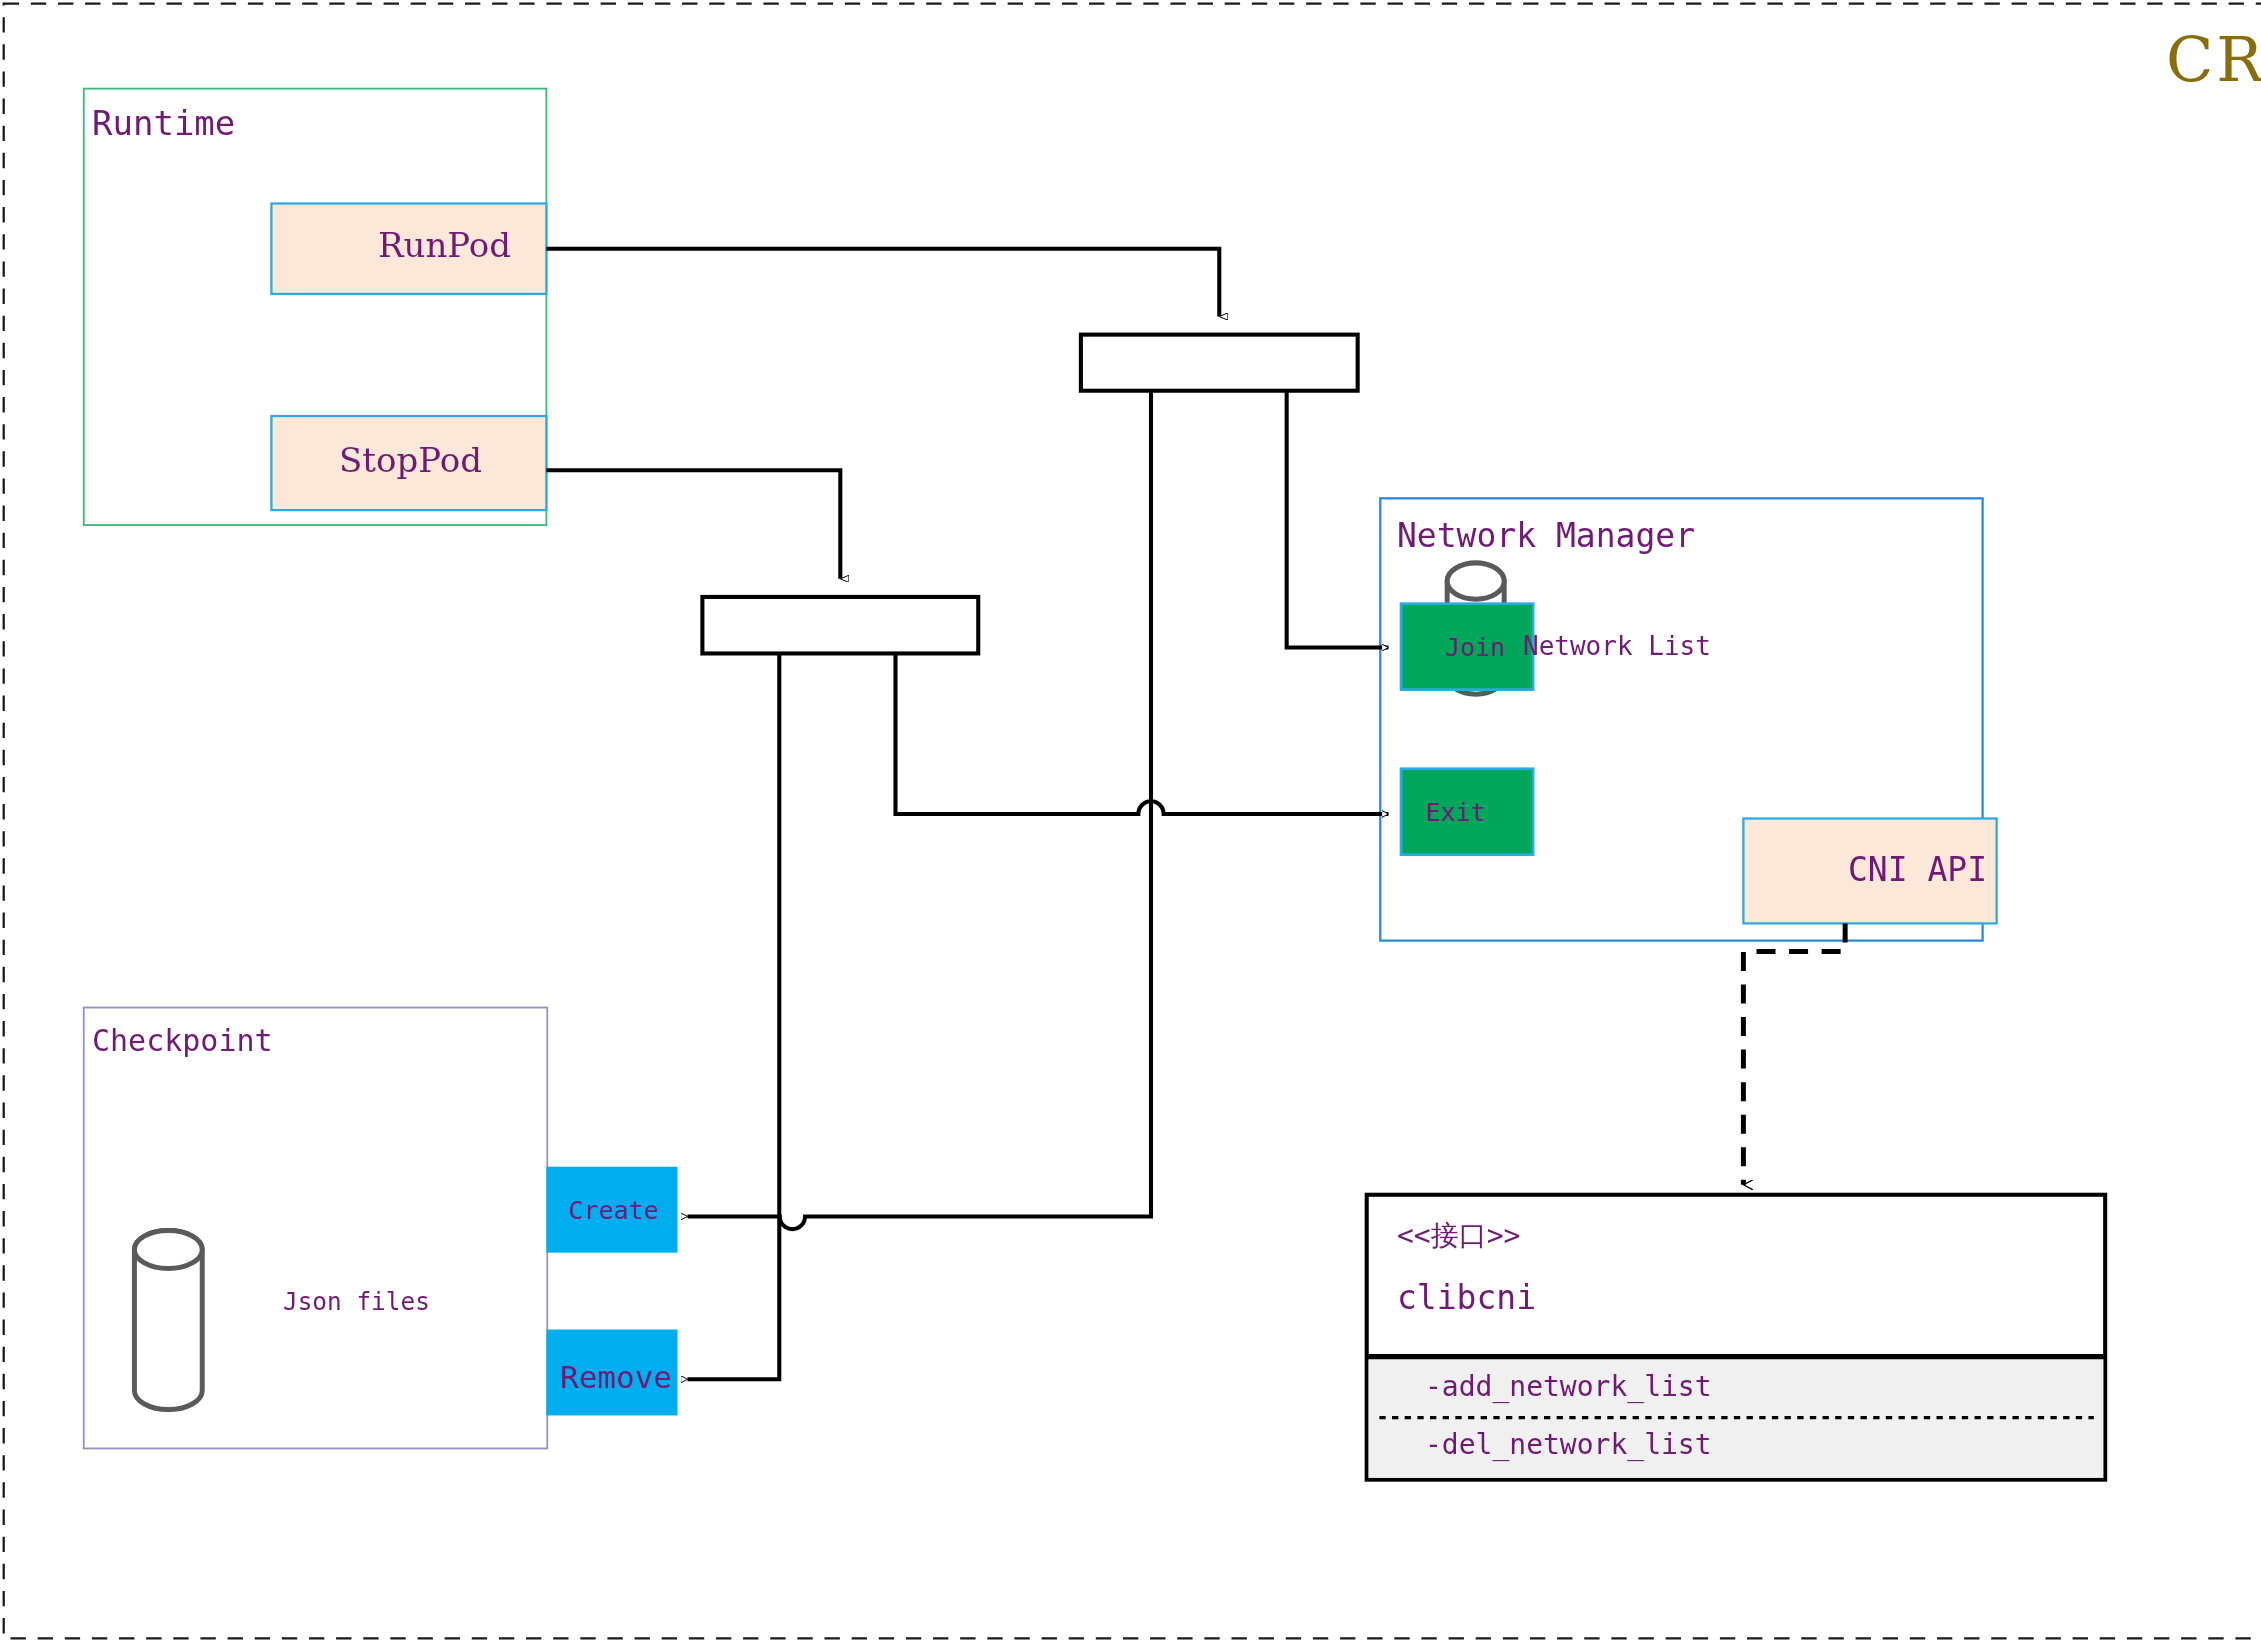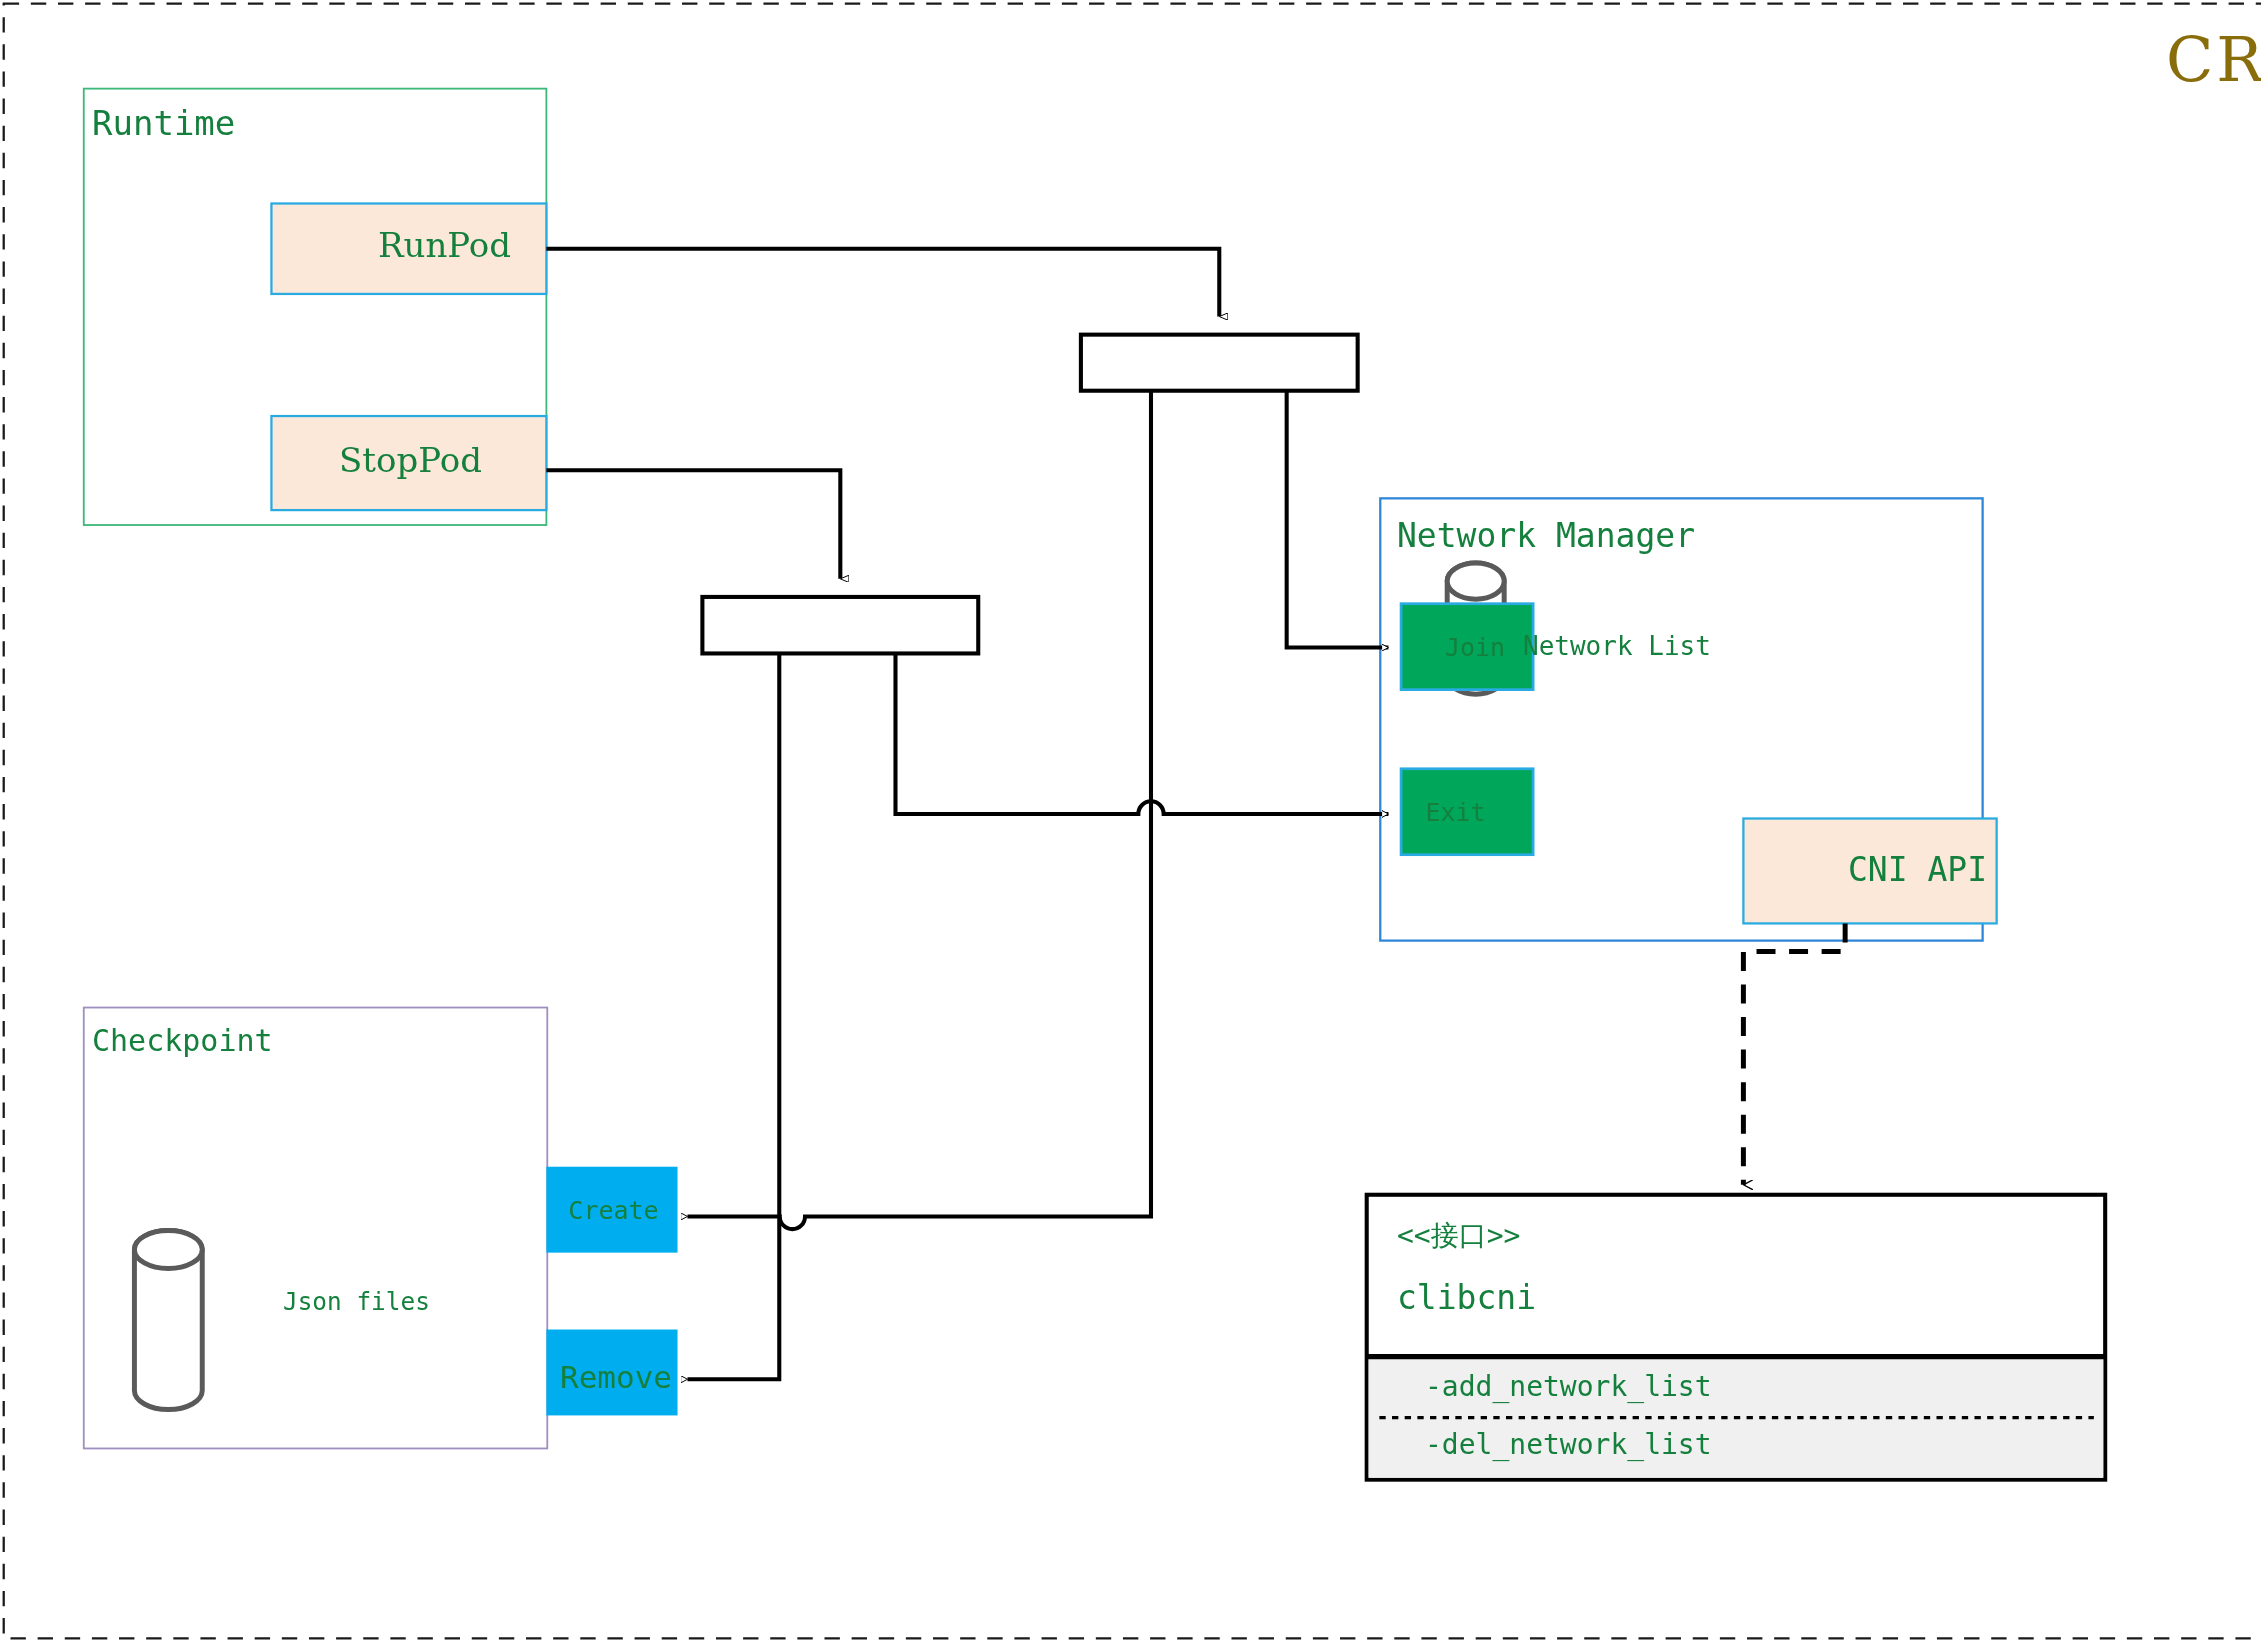--- a/index.html
+++ b/index.html
@@ -1,19 +1,19 @@
 <!DOCTYPE html>
 <html style="font-size:7.2px"><head>
 <meta charset="utf-8">
 <style>
   html,body{margin:0;padding:0;background:#ffffff;}
   body{font-family:"DejaVu Sans Mono","Liberation Mono",monospace;}
   #stage{position:relative;width:2335px;height:1642px;background:#fff;overflow:hidden;}
   #svgroot{position:absolute;left:0;top:0;width:2335px;height:1642px;}
-  .lbl{position:absolute;white-space:pre;color:#15803d;}
+  .lbl{position:absolute;white-space:pre;color:#701a75;}
   .serif{font-family:"DejaVu Serif","Liberation Serif",serif;}
   .mono{font-family:"DejaVu Sans Mono","Liberation Mono",monospace;}
 </style>
 </head>
 <body>
 
 <div id="stage">
 
   <svg id="svgroot" viewBox="0 0 5163 3631" xmlns="http://www.w3.org/2000/svg">
     <defs>

